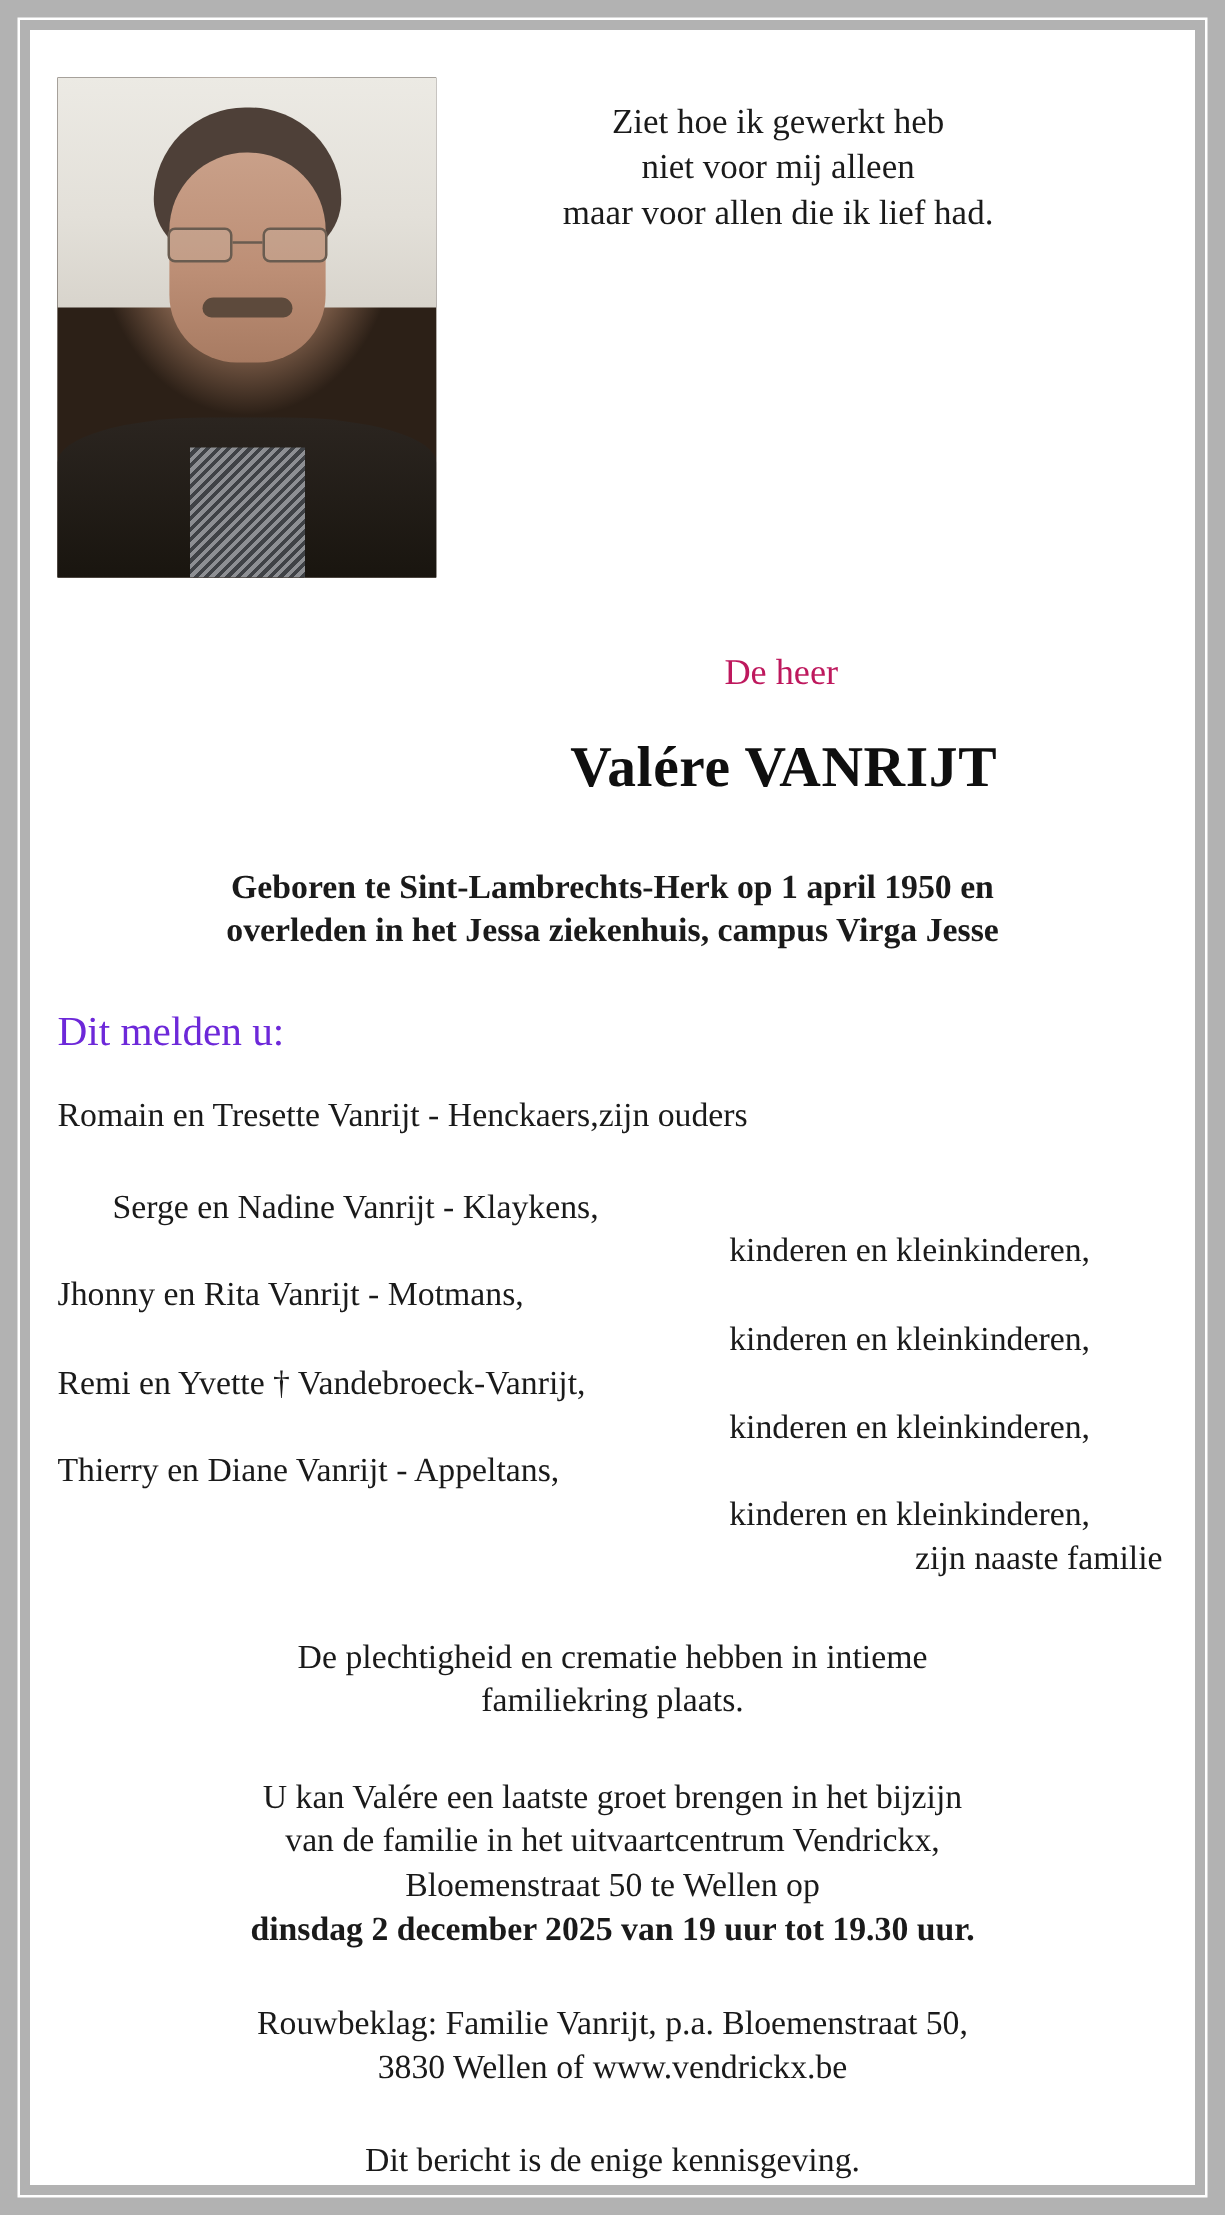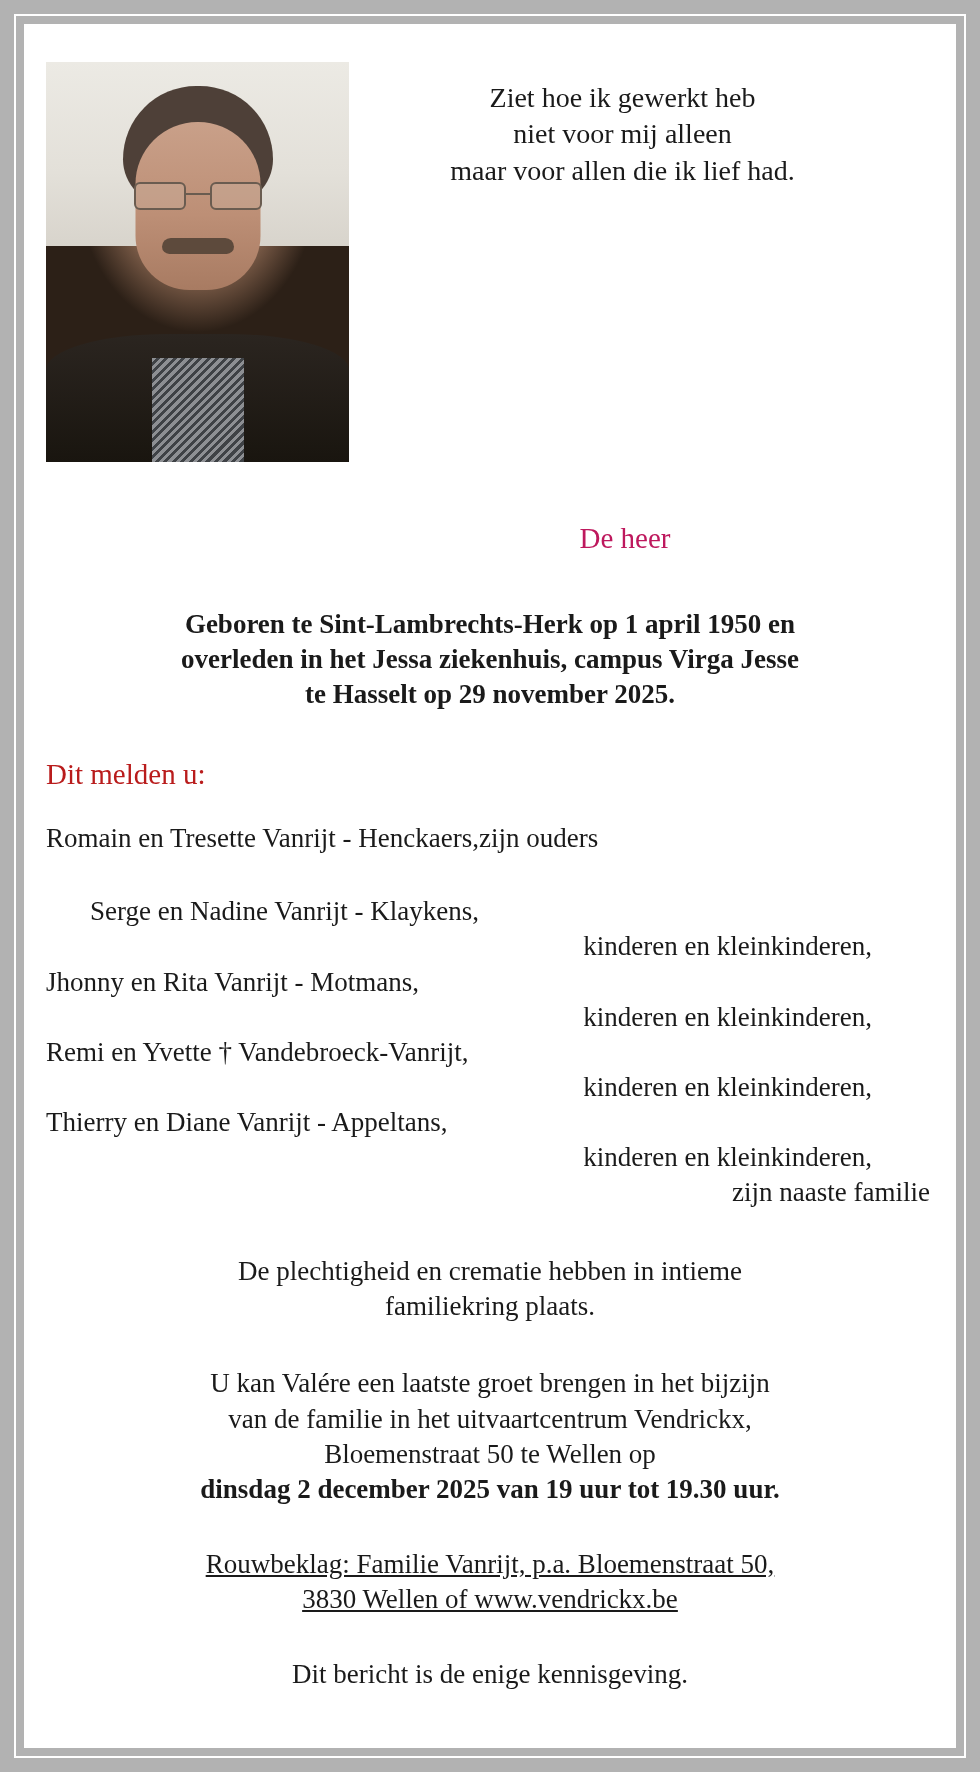--- a/index.html
+++ b/index.html
@@ -145,22 +145,22 @@
     font-size: 27px;
     line-height: 1.30;
     color: #1a1a1a;
     padding: 52px 44px 0 44px;
     font-weight: bold;
   }
   .born-died div { white-space: nowrap; }
 
   
   .announce-label {
-    font-size: 29px;
-    color: #b91c1c;
+    font-size: 33px;
+    color: #6d28d9;
     padding: 46px 0 0 22px;
   }
 
   .family-block {
     padding: 30px 22px 0 22px;
     font-size: 27px;
     line-height: 1.30;
     color: #1a1a1a;
   }
 
@@ -206,21 +206,20 @@
   }
   .visit div { white-space: nowrap; }
   .visit .bold { font-weight: bold; }
 
   .condolence {
     text-align: center;
     font-size: 27px;
     line-height: 1.30;
     color: #1a1a1a;
     padding: 40px 28px 0 28px;
-    text-decoration: underline;
   }
   .condolence div { white-space: nowrap; }
 
   .only-notice {
     text-align: center;
     font-size: 27px;
     color: #1a1a1a;
     padding: 42px 0 0 0;
     white-space: nowrap;
   }
@@ -251,25 +250,25 @@
         </div>
 
         <div class="poem">
           <div>Ziet hoe ik gewerkt heb</div>
           <div>niet voor mij alleen</div>
           <div>maar voor allen die ik lief had.</div>
         </div>
       </div>
 
       <div class="deheer">De heer</div>
+      <div class="fullname">Valére VANRIJT</div>
 
       <div class="born-died">
         <div>Geboren te Sint-Lambrechts-Herk op 1 april 1950 en</div>
         <div>overleden in het Jessa ziekenhuis, campus Virga Jesse</div>
-        <div>te Hasselt op 29 november 2025.</div>
       </div>
 
       <div class="announce-label">Dit melden u:</div>
 
       <div class="family-block">
 
         <div class="fam-row-parents">
           <span>Romain en Tresette Vanrijt - Henckaers,</span>
           <span class="rel">zijn ouders</span>
         </div>

